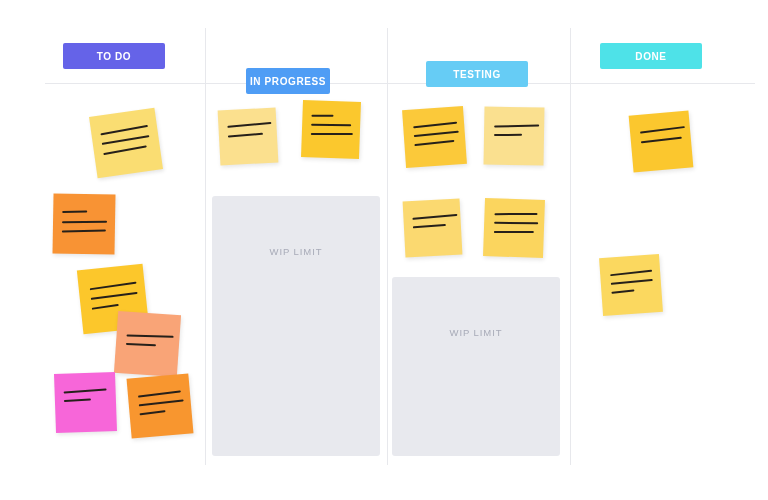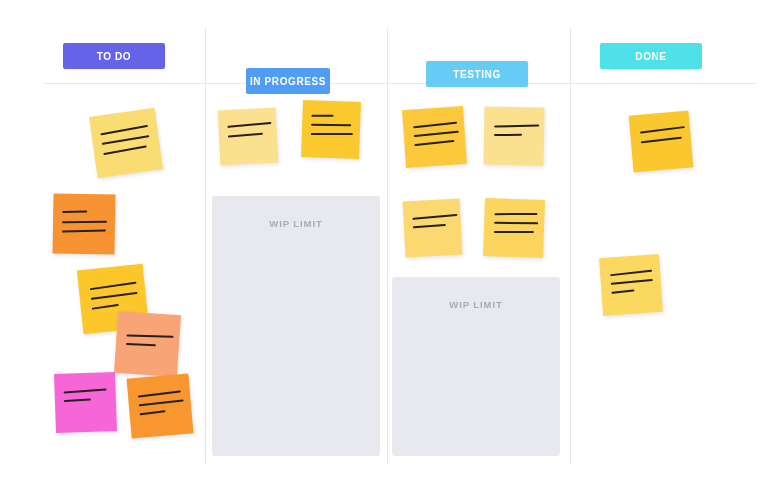--- a/index.html
+++ b/index.html
@@ -50,24 +50,25 @@
   .wip-box {
     position: absolute;
     background: #e8e9ee;
     border-radius: 3px;
     display: flex;
     justify-content: center;
     padding-top: 22px;
   }
   .wip-label {
     font-size: 9.5px;
-    font-weight: bold;
+    font-weight: normal;
     letter-spacing: 0.9px;
     color: #a8abb8;
     user-select: none;
+    margin-top: 28px;
   }
 
   
   .note {
     position: absolute;
     box-shadow: 1px 2px 4px rgba(0,0,0,0.10);
   }
   .note .line {
     position: absolute;
     height: 2px;

